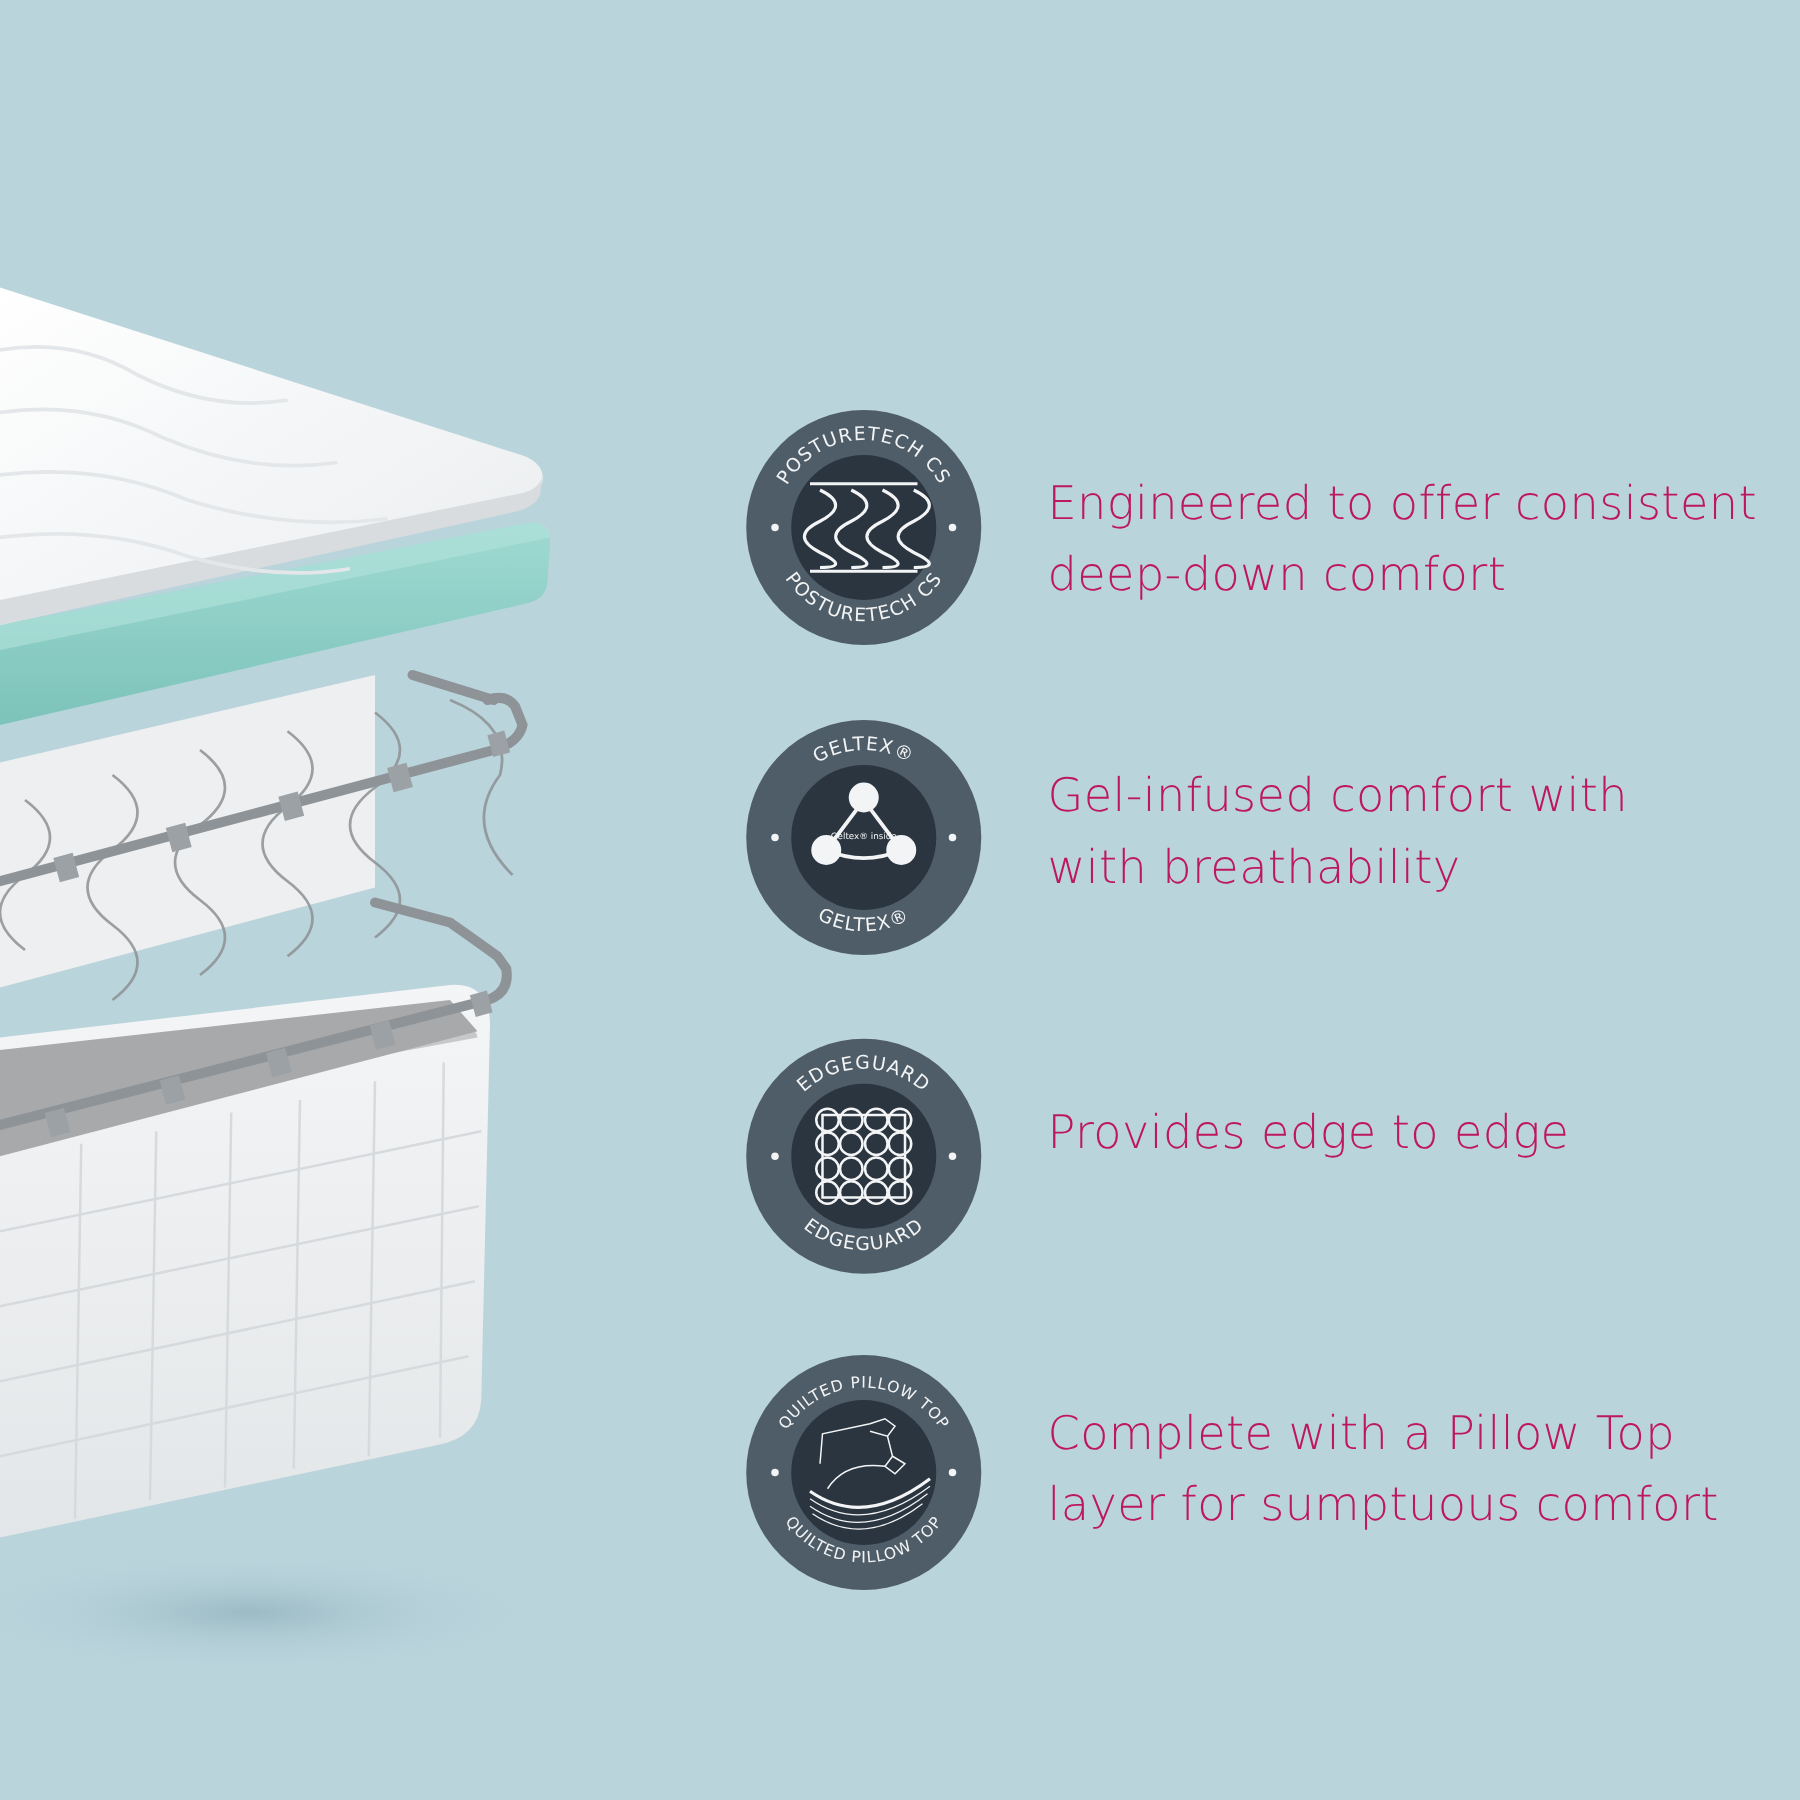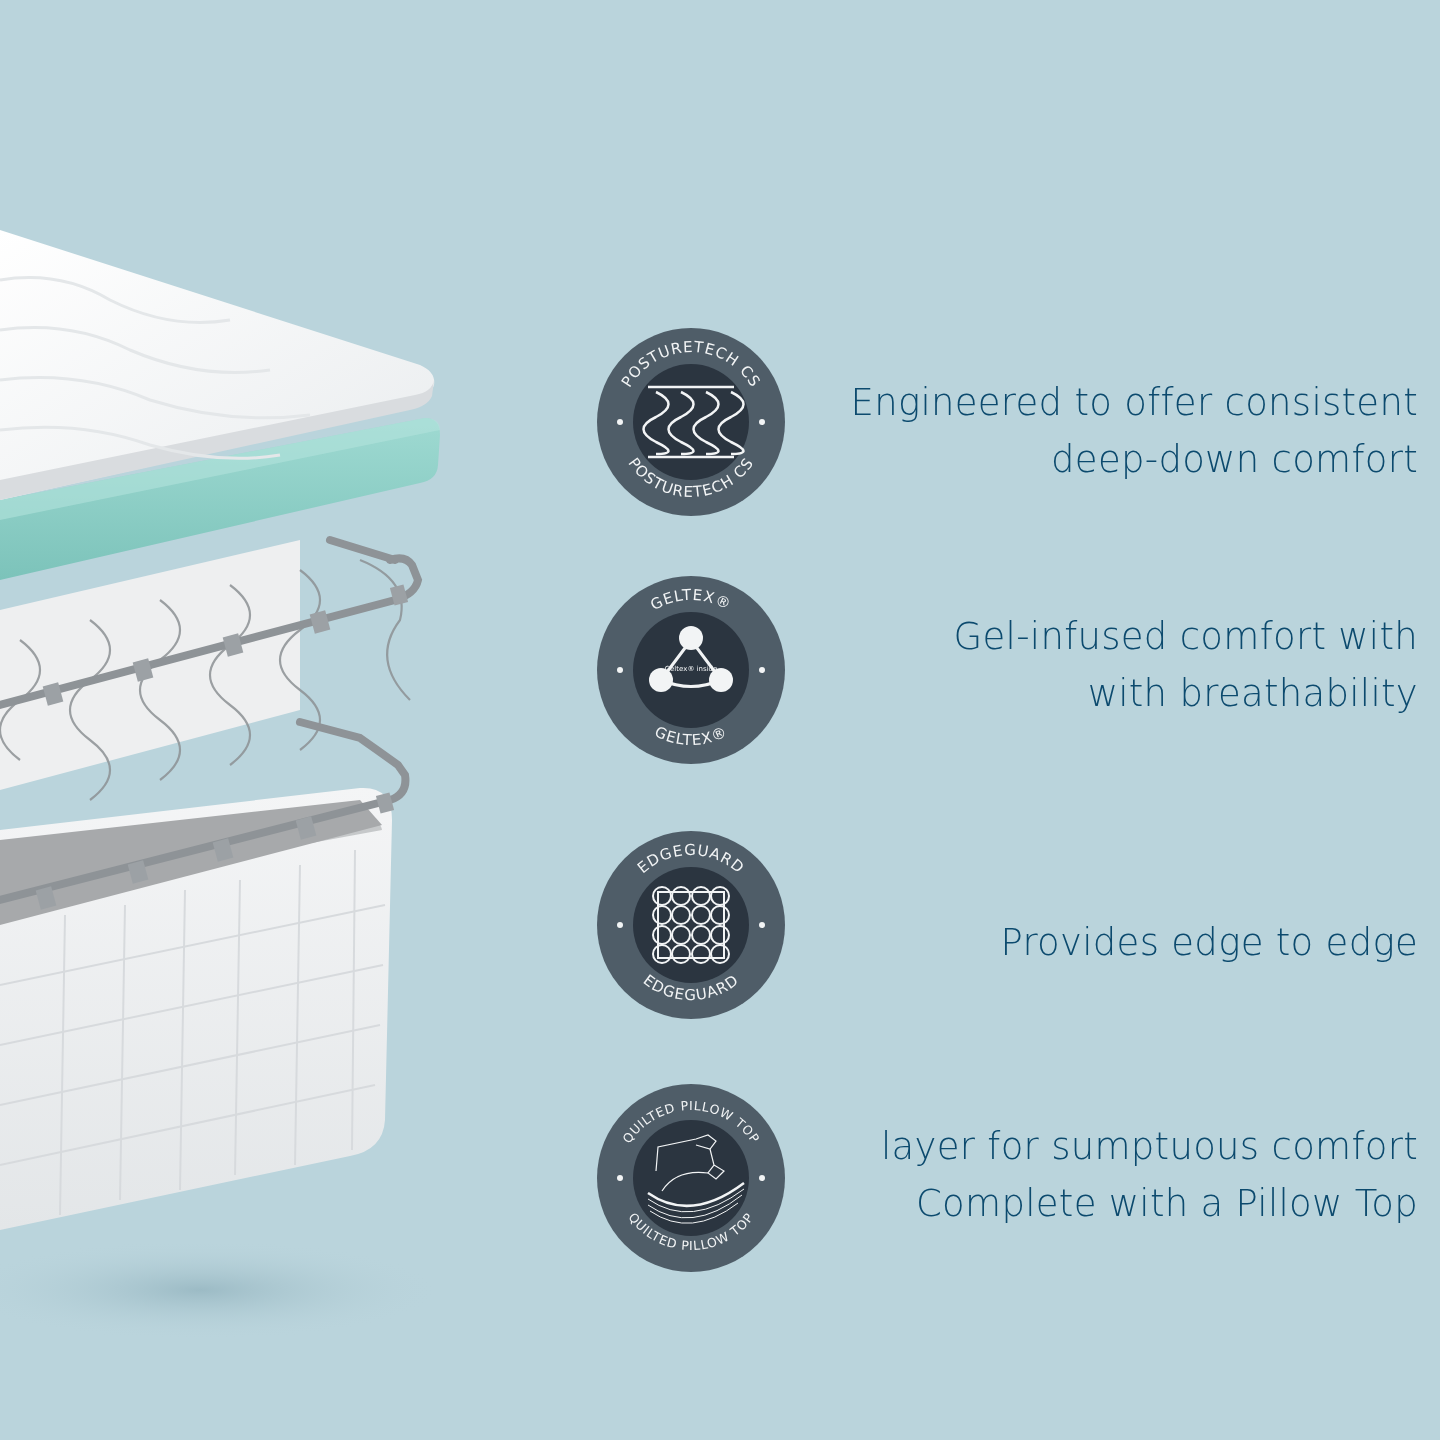--- a/index.html
+++ b/index.html
@@ -1,19 +1,19 @@
 <!DOCTYPE html>
 <html><head>
 <meta charset="utf-8">
 <style>
   html, body { margin:0; padding:0; }
   body { width:1440px; height:1440px; background:#bad4dc; position:relative; overflow:hidden; font-family:"Liberation Sans", sans-serif; }
   .illus { position:absolute; left:0; top:0; width:480px; height:1440px; }
   .badge { position:absolute; left:596px; width:190px; height:190px; }
-  .feature-text { position:absolute; left:838px; width:580px; color:#0c4a6e; font-family:"DejaVu Sans", sans-serif; font-weight:300; font-size:37px; line-height:57px; letter-spacing:0.3px;text-align:right; }
+  .feature-text { position:absolute; left:838px; width:580px; color:#be185d; font-family:"DejaVu Sans", sans-serif; font-weight:300; font-size:37px; line-height:57px; letter-spacing:0.3px; }
   .feature-text span { display:block; }
 </style>
 </head>
 <body>
 
 <svg class="illus" viewBox="0 0 480 1440">
   <defs>
     <linearGradient id="topg" x1="0" y1="0" x2="1" y2="1">
       <stop offset="0" stop-color="#ffffff"></stop>
         <stop offset="1" stop-color="#e9ecee"></stop>
@@ -169,21 +169,21 @@
     <circle cx="66" cy="105" r="9"></circle>
       <circle cx="85" cy="105" r="9"></circle>
       <circle cx="105" cy="105" r="9"></circle>
       <circle cx="124" cy="105" r="9"></circle>
     <circle cx="66" cy="124" r="9"></circle>
       <circle cx="85" cy="124" r="9"></circle>
       <circle cx="105" cy="124" r="9"></circle>
       <circle cx="124" cy="124" r="9"></circle>
   </g>
 </svg>
-<div class="feature-text" style="top:914px">
+<div class="feature-text" style="top:877px">
   <span>Provides edge to edge</span>
 </div>
 
 <svg class="badge" style="top:1083px" viewBox="0 0 190 190">
   <circle cx="95" cy="95" r="94" fill="#4f5d68"></circle>
   <circle cx="95" cy="95" r="58" fill="#2b3540"></circle>
   <defs>
     <path id="arcT4" d="M22 100 A73 73 0 0 1 168 100"></path>
     <path id="arcB4" d="M18 90 A77 77 0 0 0 172 90"></path>
   </defs>
@@ -195,15 +195,15 @@
     <path d="M52 110 Q95 140 148 100" stroke-width="2.5"></path>
     <path d="M52 116 Q95 146 148 106" stroke-width="1"></path>
     <path d="M52 122 Q95 152 146 112" stroke-width="1"></path>
     <path d="M54 128 Q95 156 142 120" stroke-width="1"></path>
     <path d="M60 88 L62 64 L100 56 L112 52 L120 58 L114 66 L100 62" stroke-width="1.2"></path>
     <path d="M114 66 L118 82 L112 90 L120 96 L128 88 L118 82" stroke-width="1.2"></path>
     <path d="M112 90 Q80 86 66 108" stroke-width="1.2"></path>
   </g>
 </svg>
 <div class="feature-text" style="top:1118px">
+  <span>Complete with a Pillow Top</span>
   <span>layer for sumptuous comfort</span>
-  <span>Complete with a Pillow Top</span>
 </div>
 
 </body></html>

